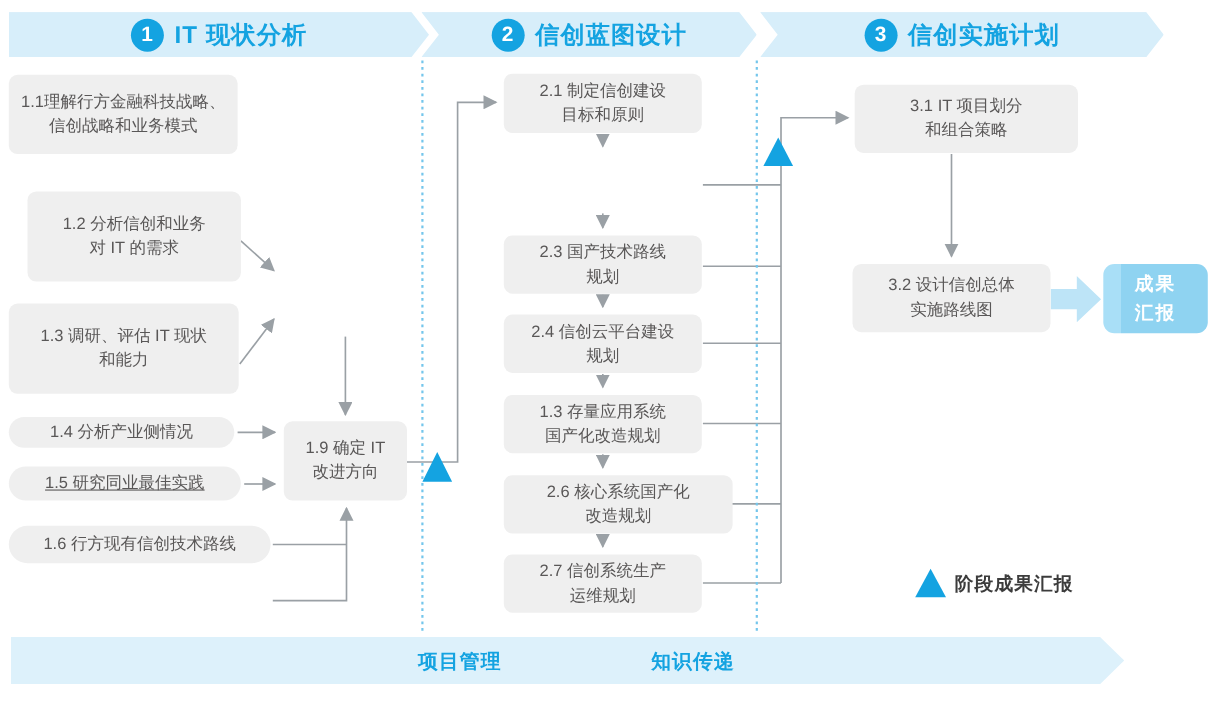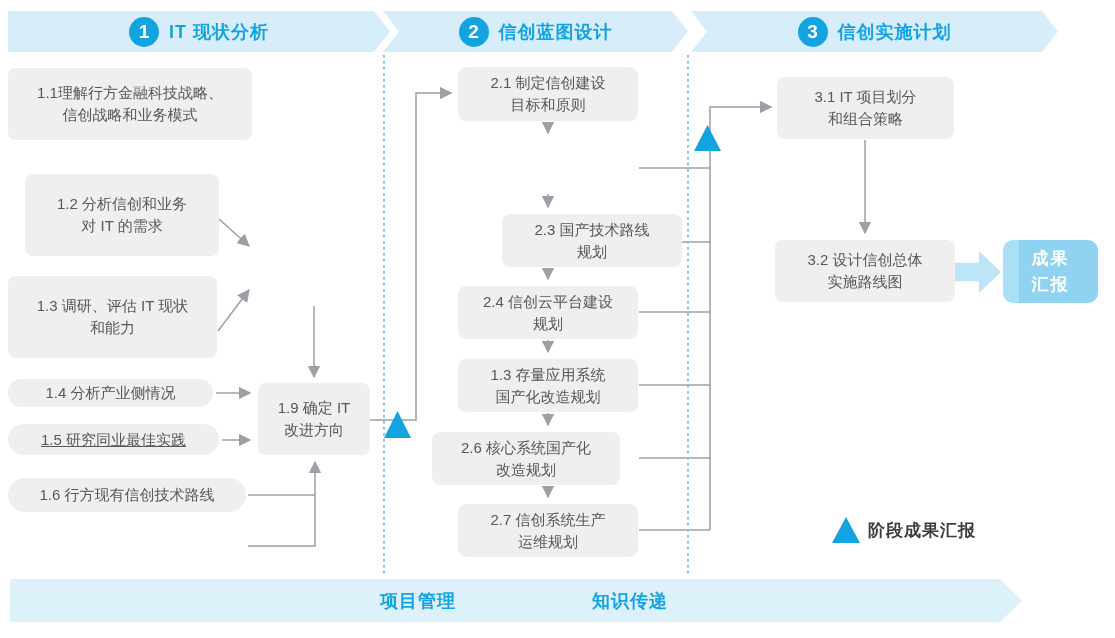--- a/index.html
+++ b/index.html
@@ -8,21 +8,21 @@
   .canvas { position:relative; width:1115px; height:638px; background:#ffffff; overflow:hidden; }
 
   svg.wires { position:absolute; left:0; top:0; z-index:1; }
 
   .band { position:absolute; top:11px; height:41px; background:#D7EEFA;
           display:flex; align-items:center; justify-content:center; gap:10px; z-index:2; }
   .band.tip   { clip-path:polygon(0 0, calc(100% - 16px) 0, 100% 50%, calc(100% - 16px) 100%, 0 100%); }
   .band.notch { clip-path:polygon(0 0, calc(100% - 16px) 0, 100% 50%, calc(100% - 16px) 100%, 0 100%, 16px 50%); }
   .band .num { width:30px; height:30px; border-radius:50%; background:#14A3E1; color:#fff;
                font-weight:bold; font-size:19px; display:flex; align-items:center; justify-content:center; flex:0 0 auto; }
-  .band .title { color:#14A3E1; font-weight:bold; font-size:18px; letter-spacing:1px; white-space:nowrap; }
+  .band .title { color:#14A3E1; font-weight:bold; font-size:22px; letter-spacing:1px; white-space:nowrap; }
 
   .node { position:absolute; background:#EFEFEF; color:#595757; z-index:2;
           display:flex; align-items:center; justify-content:center; text-align:center;
           white-space:pre-line; font-size:15px; line-height:1.45; border-radius:8px; }
   .pill { border-radius:17px; white-space:nowrap; }
 
   .result { position:absolute; left:1003px; top:240px; width:95px; height:63px; z-index:2;
             background:linear-gradient(90deg,#A9DFF7 0px,#A9DFF7 16px,#8FD3F1 16px);
             border-radius:10px; color:#ffffff; font-weight:bold; font-size:17px; line-height:1.5;
             display:flex; align-items:center; justify-content:center; text-align:center; white-space:pre-line; letter-spacing:2px; }
@@ -85,46 +85,46 @@
   </div>
   <div class="band notch" style="left:383px;width:305px;">
     <div class="num">2</div>
     <div class="title">信创蓝图设计</div>
   </div>
   <div class="band notch" style="left:691px;width:367px;">
     <div class="num">3</div>
     <div class="title">信创实施计划</div>
   </div>
 
-  <div class="node" style="left:8px;top:68px;width:244px;height:72px;">1.1理解行方金融科技战略、
+  <div class="node" style="left:8px;top:68px;width:208px;height:72px;">1.1理解行方金融科技战略、
 信创战略和业务模式</div>
   <div class="node" style="left:25px;top:174px;width:194px;height:82px;">1.2 分析信创和业务
 对 IT 的需求</div>
   <div class="node" style="left:8px;top:276px;width:209px;height:82px;">1.3 调研、评估 IT 现状
 和能力</div>
   <div class="node pill" style="left:8px;top:379px;width:205px;height:28px;">1.4 分析产业侧情况</div>
   <div class="node pill" style="left:8px;top:424px;width:211px;height:31px;text-decoration:underline;">1.5 研究同业最佳实践</div>
   <div class="node pill" style="left:8px;top:478px;width:238px;height:34px;">1.6 行方现有信创技术路线</div>
   <div class="node" style="left:258px;top:383px;width:112px;height:72px;">1.9 确定 IT
 改进方向</div>
 
   <div class="node" style="left:458px;top:67px;width:180px;height:54px;">2.1 制定信创建设
 目标和原则</div>
-  <div class="node" style="left:458px;top:214px;width:180px;height:53px;margin-left:44px;">2.3 国产技术路线
+  <div class="node" style="left:458px;top:214px;width:180px;height:53px;">2.3 国产技术路线
 规划</div>
   <div class="node" style="left:458px;top:286px;width:180px;height:53px;">2.4 信创云平台建设
 规划</div>
   <div class="node" style="left:458px;top:359px;width:180px;height:53px;">1.3 存量应用系统
 国产化改造规划</div>
-  <div class="node" style="left:432px;top:432px;width:188px;height:53px;">2.6 核心系统国产化
+  <div class="node" style="left:458px;top:432px;width:208px;height:53px;">2.6 核心系统国产化
 改造规划</div>
   <div class="node" style="left:458px;top:504px;width:180px;height:53px;">2.7 信创系统生产
 运维规划</div>
 
-  <div class="node" style="left:777px;top:77px;width:177px;height:62px;">3.1 IT 项目划分
+  <div class="node" style="left:777px;top:77px;width:203px;height:62px;">3.1 IT 项目划分
 和组合策略</div>
   <div class="node" style="left:775px;top:240px;width:180px;height:62px;">3.2 设计信创总体
 实施路线图</div>
   <div class="fat-arrow"></div>
   <div class="result">成果
 汇报</div>
 
   <div class="bottom-band"></div>
   <div class="bottom-label" style="left:380px;top:589px;">项目管理</div>
   <div class="bottom-label" style="left:592px;top:589px;">知识传递</div>

